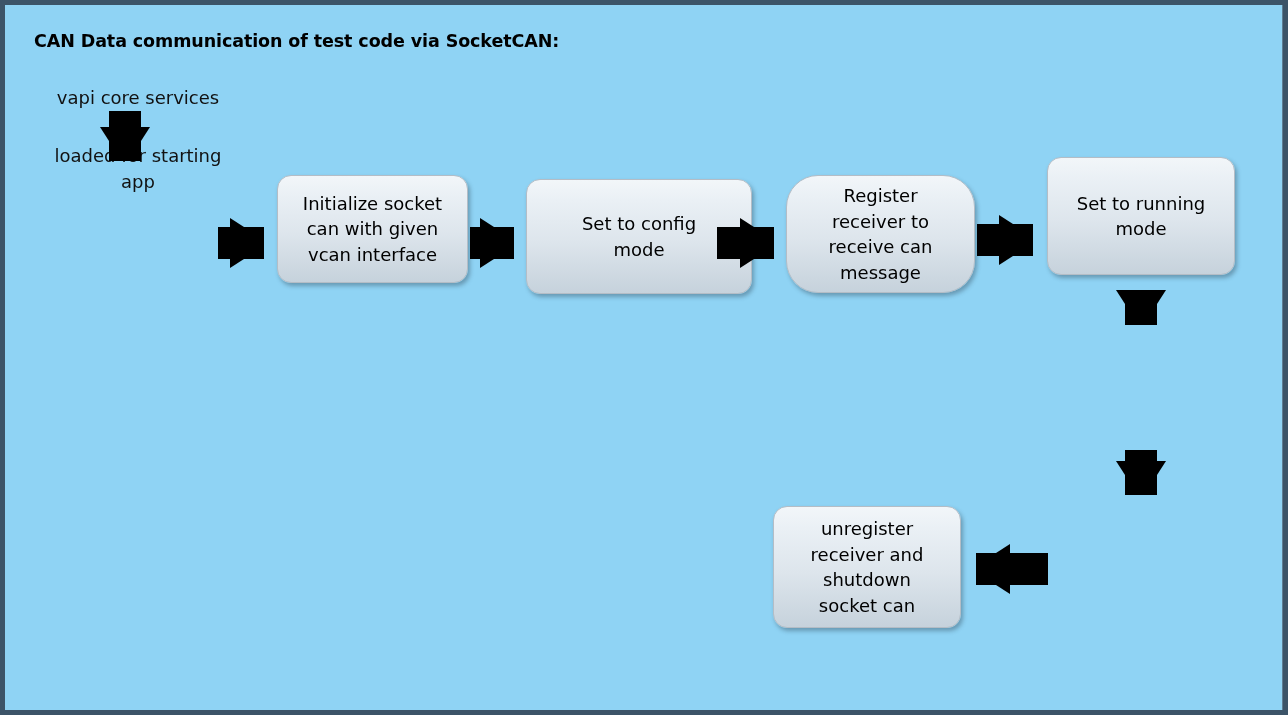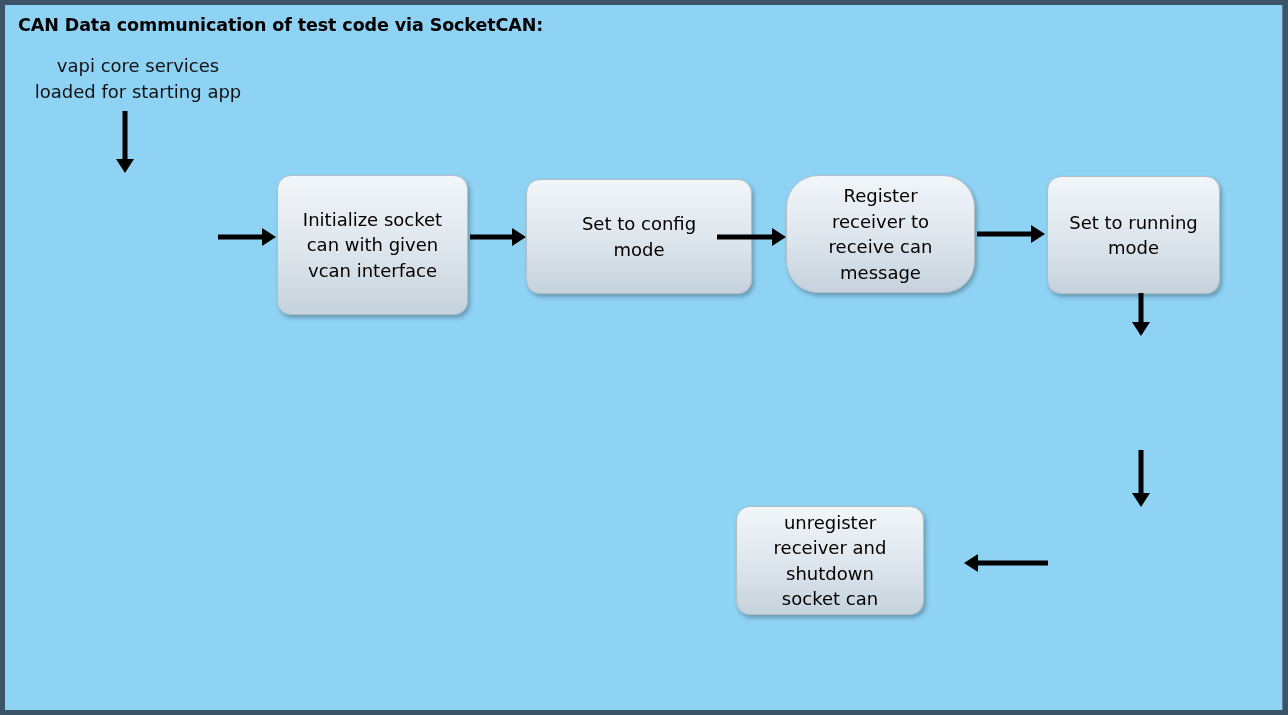--- a/index.html
+++ b/index.html
@@ -1,15 +1,15 @@
 <!DOCTYPE html>
 <html><head>
 <meta charset="utf-8">
 <style>
-  * { box-sizing: border-box; margin: 0; padding: 0; }
+  * { box-sizing: border-box; margin: 0; padding: 16px; }
 
   html, body {
     width: 1288px;
     height: 715px;
     overflow: hidden;
     background: #3c5468;
     font-family: "DejaVu Sans", "Liberation Sans", sans-serif;
   }
 
   #canvas {
@@ -133,21 +133,21 @@
     <div class="shaft" style="height:50px;"></div>
     <div class="head"></div>
   </div>
 
 
   <div class="arrow-h" style="left:213px; top:222px; width:58px; height:20px;">
     <div class="shaft" style="width:46px;"></div>
     <div class="head"></div>
   </div>
 
-  <div class="node" style="left:272px; top:170px; width:191px; height:140px;text-align:center;">Initialize socket
+  <div class="node" style="left:272px; top:170px; width:191px; height:108px;text-align:center;">Initialize socket
 can with given
 vcan interface</div>
 
   <div class="arrow-h" style="left:465px; top:222px; width:56px; height:20px;">
     <div class="shaft" style="width:44px;"></div>
     <div class="head"></div>
   </div>
 
   <div class="node" style="left:521px; top:174px; width:226px; height:115px;">Set to config
 mode</div>
@@ -160,38 +160,38 @@
   <div class="node" style="left:781px; top:170px; width:189px; height:118px;border-radius:32px;">Register
 receiver to
 receive  can
 message</div>
 
   <div class="arrow-h" style="left:972px; top:219px; width:68px; height:20px;">
     <div class="shaft" style="width:56px;"></div>
     <div class="head"></div>
   </div>
 
-  <div class="node" style="left:1042px; top:171px; width:173px; height:118px;">Set to running
+  <div class="node" style="left:1042px; top:152px; width:188px; height:118px;">Set to running
 mode</div>
 
   <div class="arrow-v" style="left:1118px; top:288px; width:36px; height:43px;">
     <div class="shaft" style="height:31px;"></div>
     <div class="head"></div>
   </div>
 
 
   <div class="arrow-v" style="left:1118px; top:445px; width:36px; height:57px;">
     <div class="shaft" style="height:45px;"></div>
     <div class="head"></div>
   </div>
 
 
   <div class="arrow-h left" style="left:959px; top:548px; width:84px; height:20px;">
     <div class="shaft" style="width:72px;"></div>
     <div class="head"></div>
   </div>
 
-  <div class="node" style="left:731px; top:501px; width:188px; height:109px;">unregister
+  <div class="node" style="left:768px; top:501px; width:188px; height:122px;">unregister
 receiver and
 shutdown
 socket can</div>
 
 </div>
 
 </body></html>

